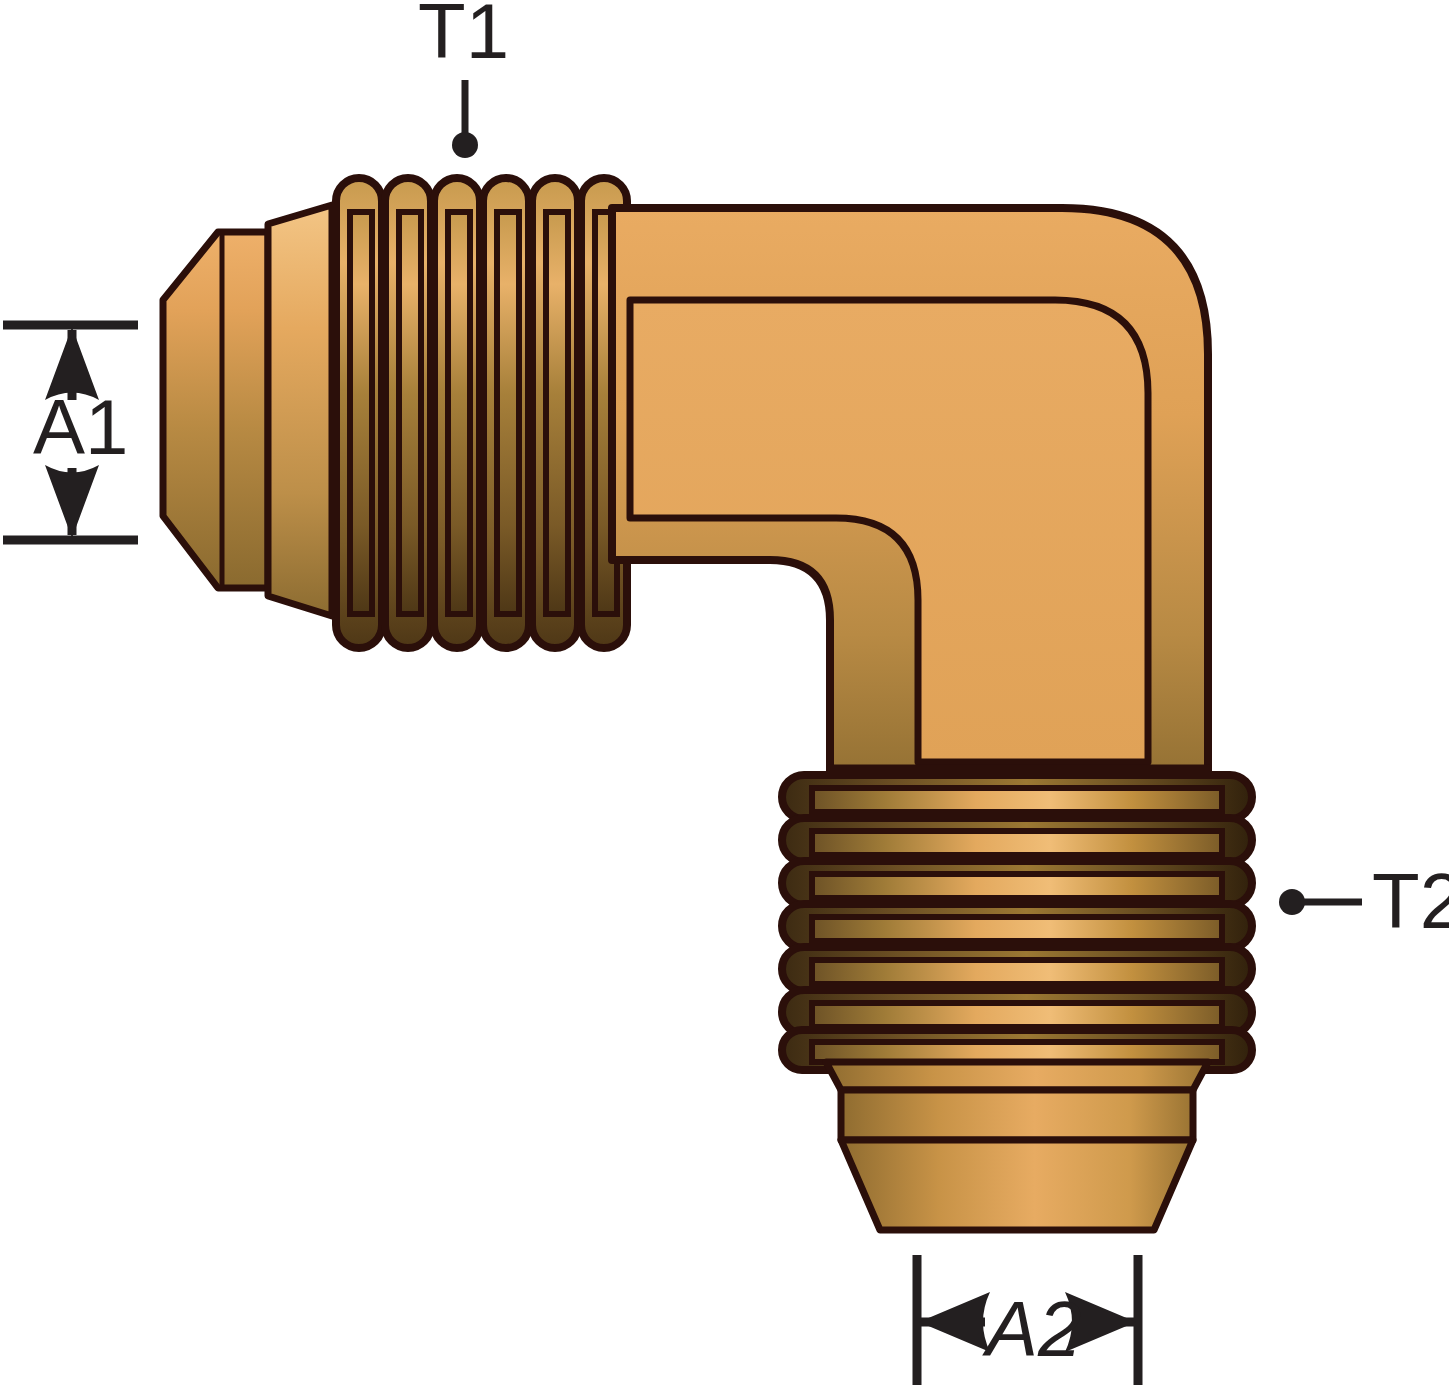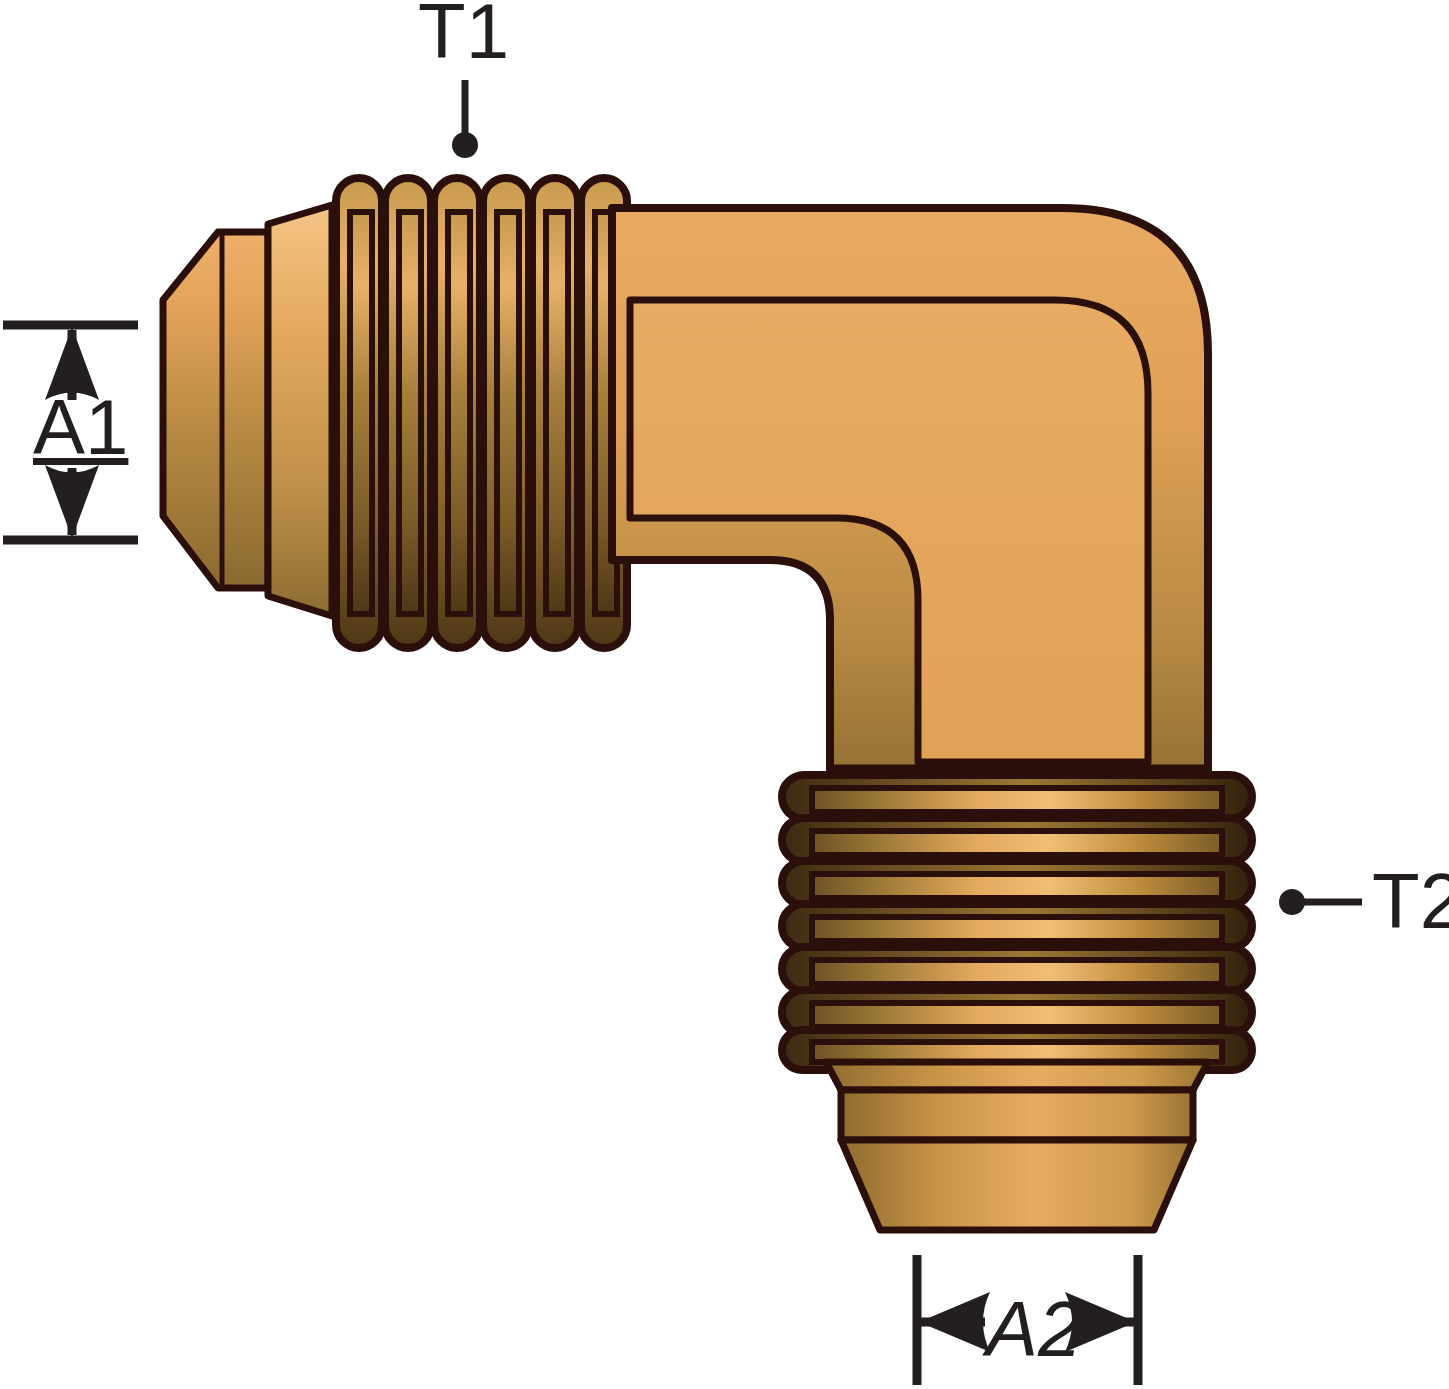--- a/index.html
+++ b/index.html
@@ -40,21 +40,20 @@
   }
   #label-t2 {
     left: 1372px;
     top: 862px;
     font-size: 78px;
   }
   #label-a1 {
     left: 33px;
     top: 388px;
     font-size: 78px;
-    text-decoration: underline;
   }
   #label-a2 {
     left: 986px;
     top: 1290px;
     font-size: 78px;
     font-style: italic;
   }
 </style>
 </head>
 <body>

